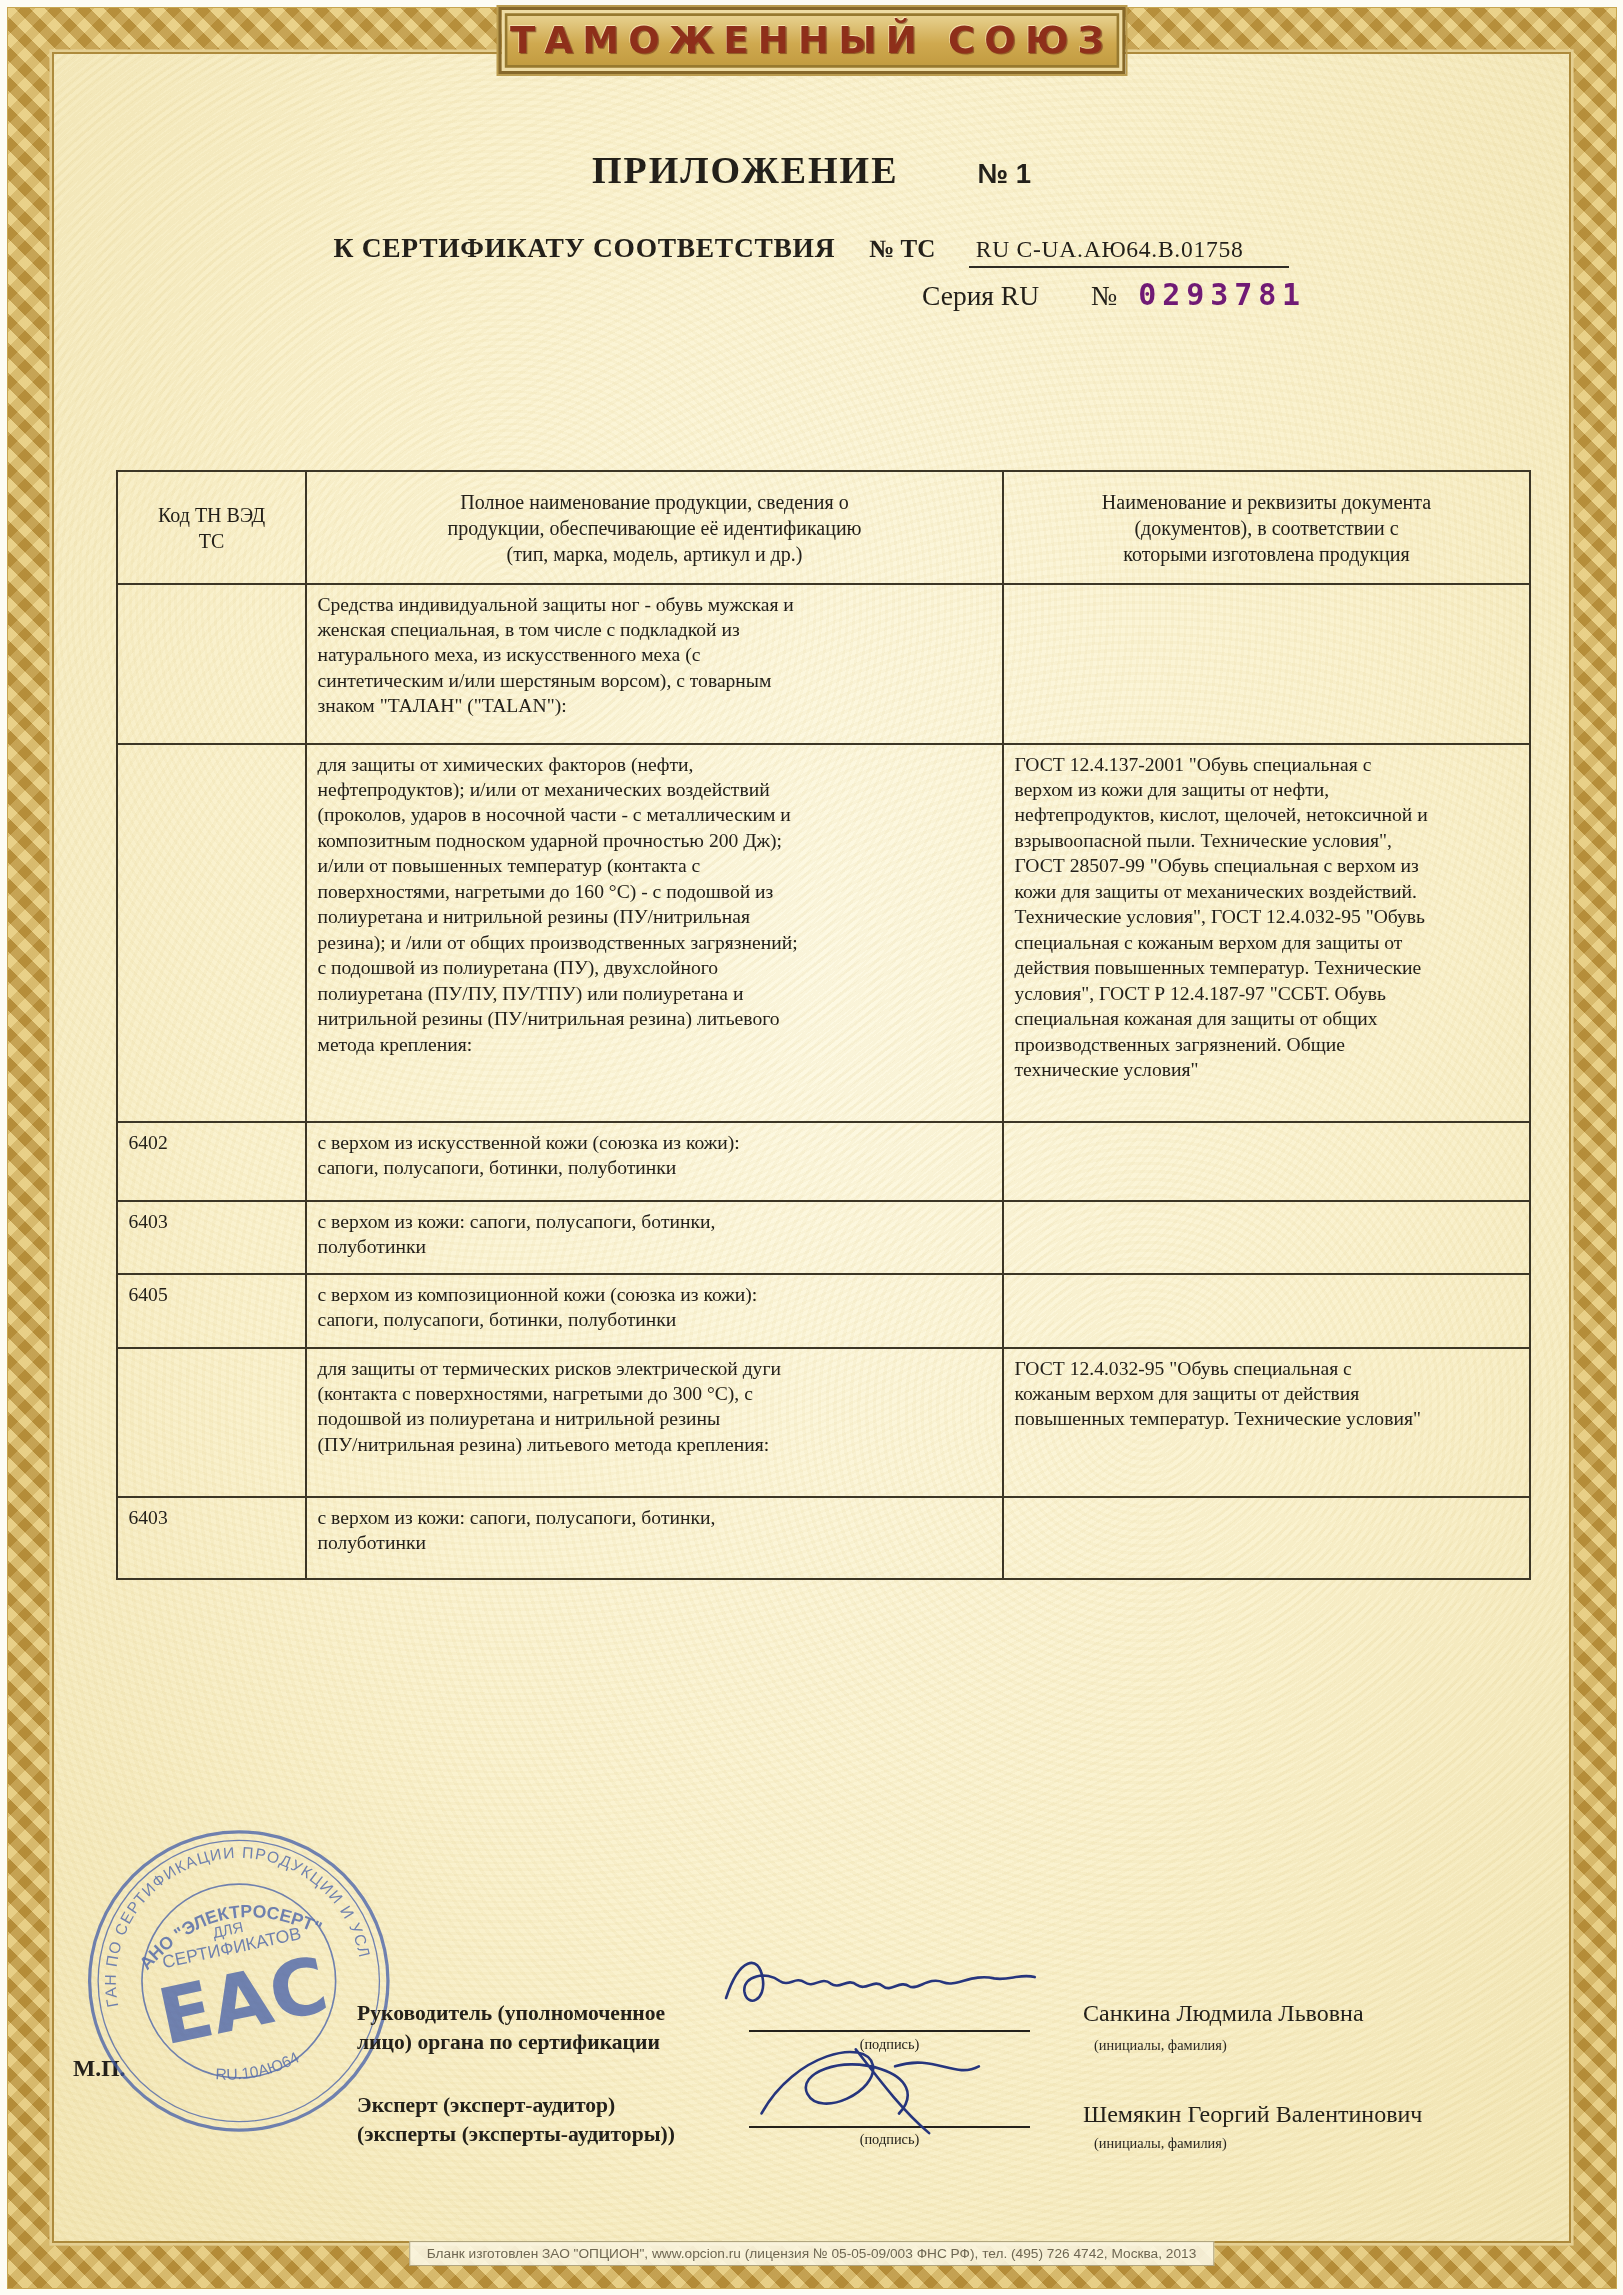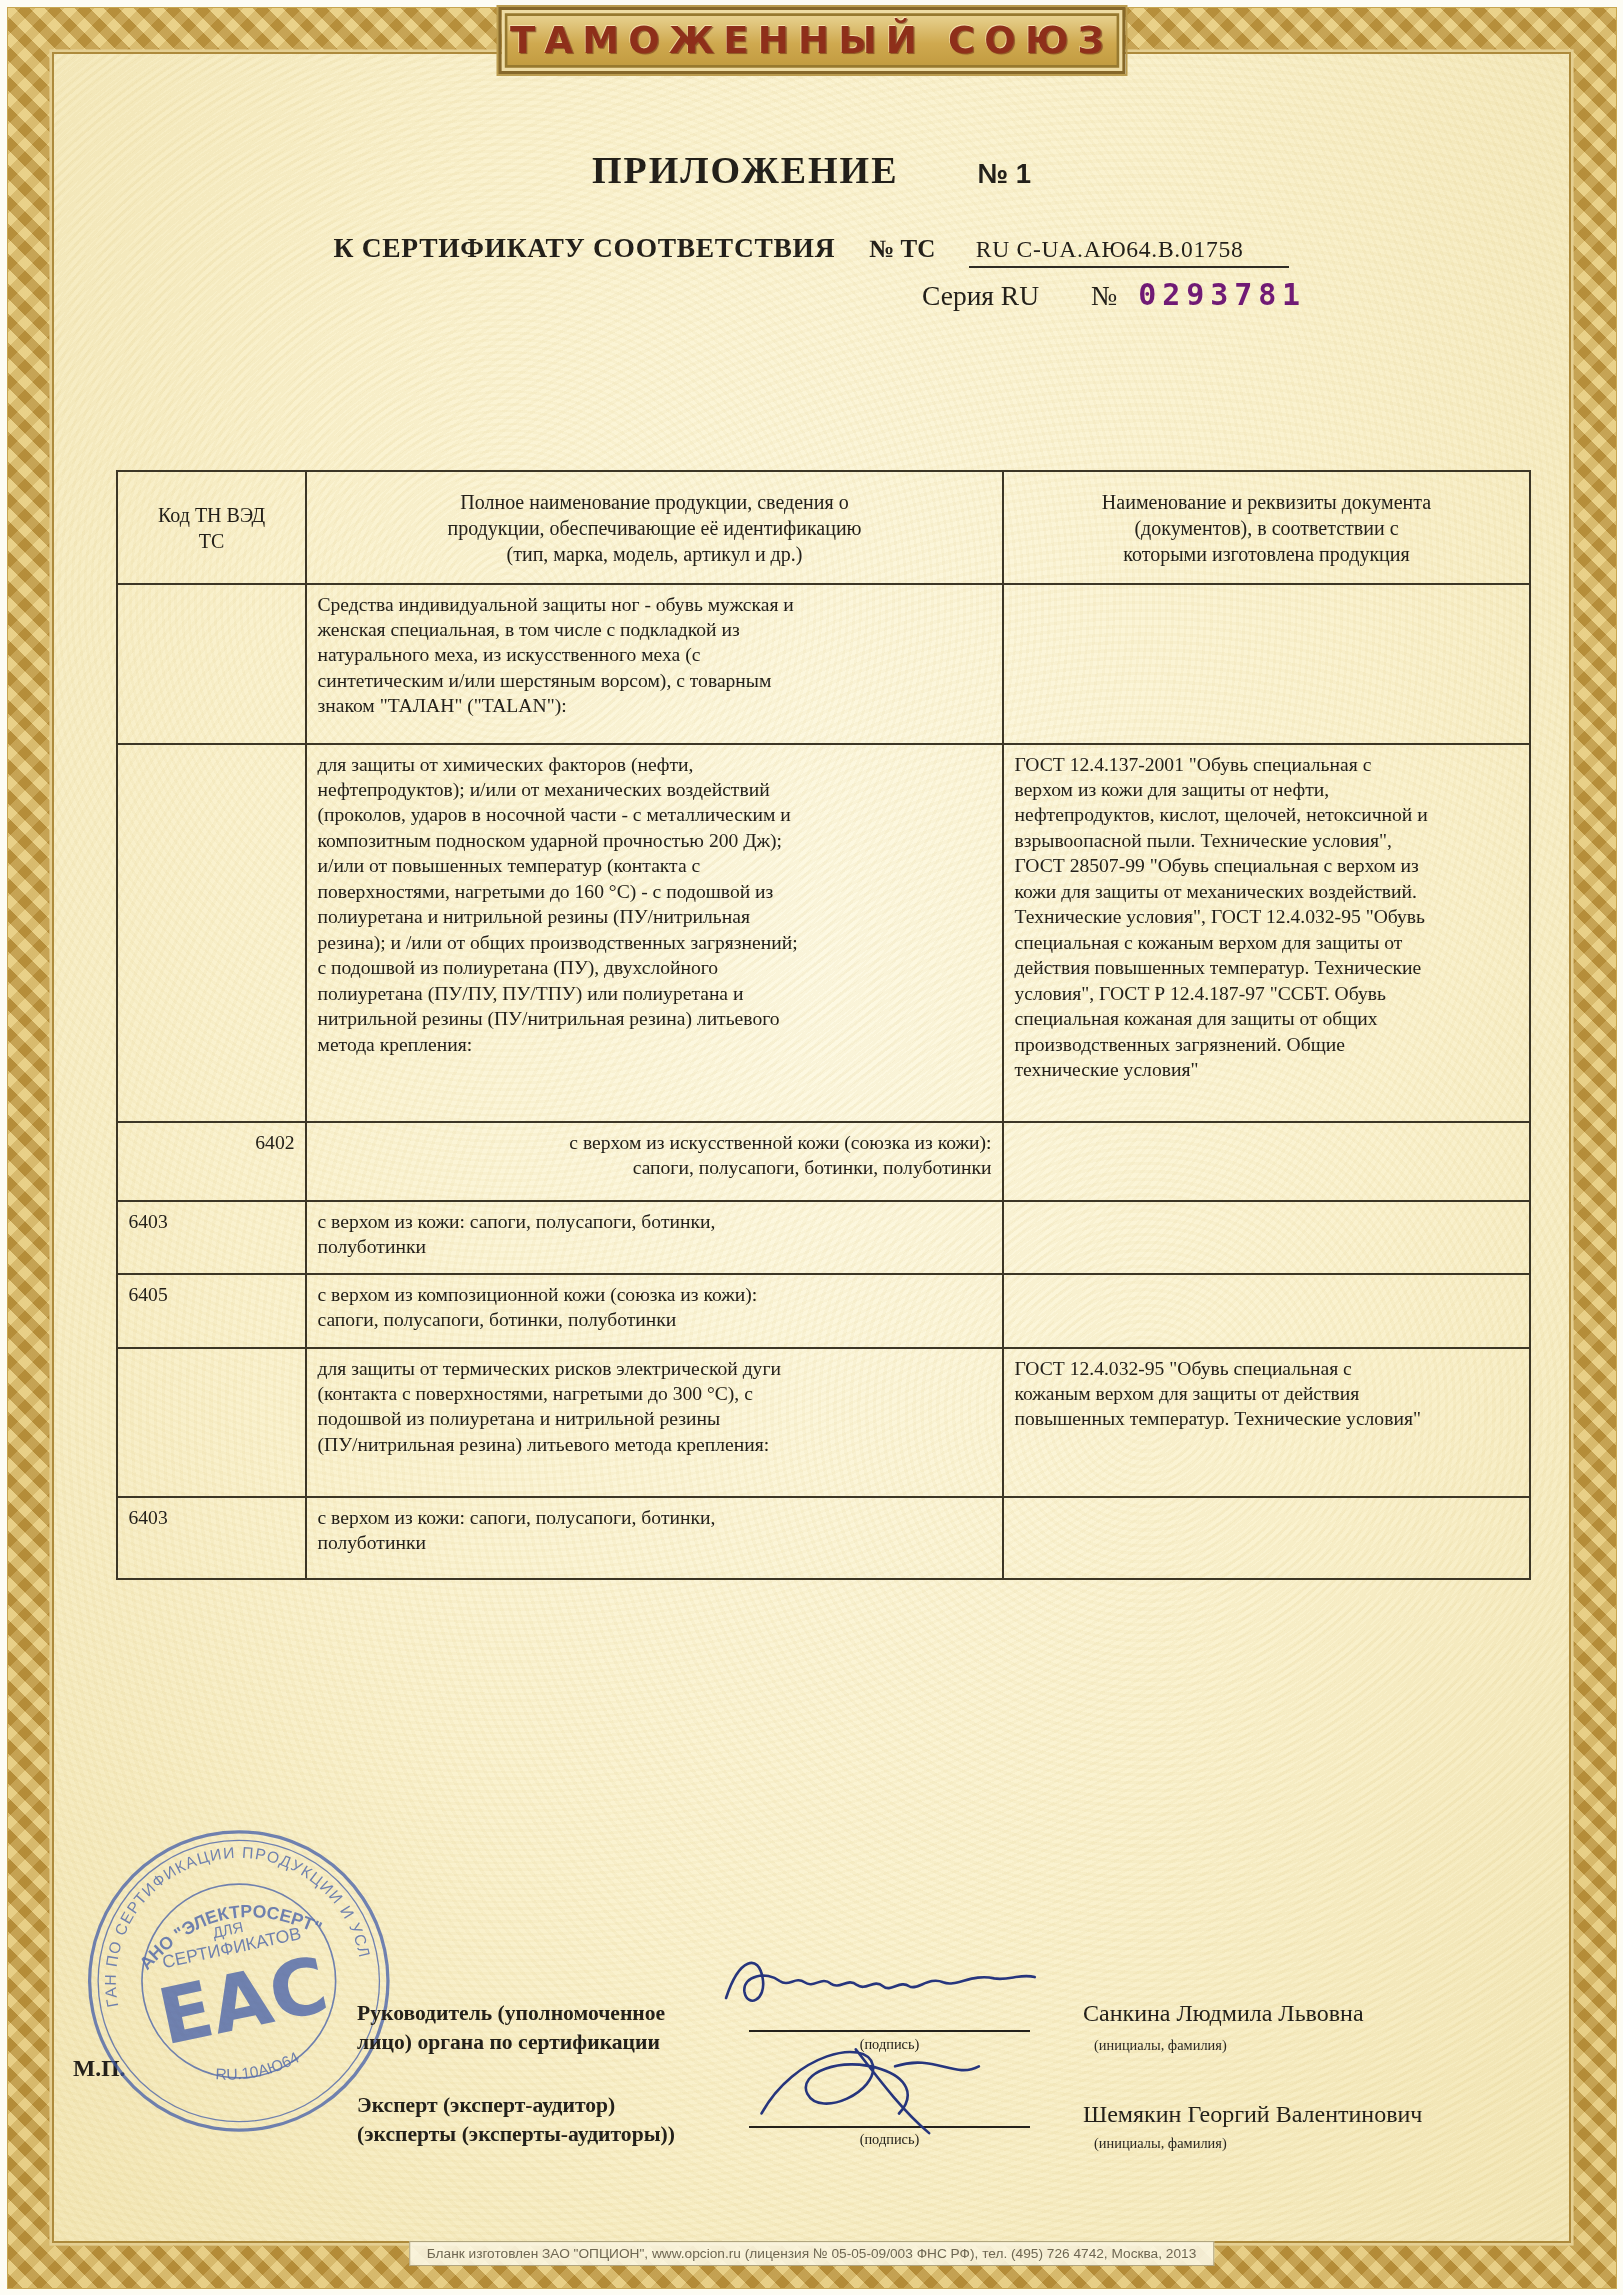--- a/index.html
+++ b/index.html
@@ -57,21 +57,21 @@
 
   
   table.products{position:absolute;top:470px;left:116px;width:1413px;border-collapse:collapse;
     table-layout:fixed;}
   .products th,.products td{border:2px solid #3c3626;vertical-align:top;padding:6.5px 10.5px;
     font-size:19.6px;line-height:1.3;}
   .products th{text-align:center;vertical-align:middle;white-space:pre-line;font-weight:normal;
     height:98px;font-size:20px;}
   .pre{white-space:pre-line;}
   .doc-cell{font-size:18.3px;line-height:1.34;}
-  tr.r0 td{height:145px;} tr.r1 td{height:363px;} tr.r2 td{height:64px;text-align:right;}
+  tr.r0 td{height:145px;} tr.r1 td{height:363px;} tr.r2 td{height:64px;}
   tr.r3 td{height:58px;}  tr.r4 td{height:59px;}  tr.r5 td{height:134px;}
   tr.r6 td{height:67px;}
 
   
   .stamp{position:absolute;left:82px;top:1824px;transform:rotate(-12deg);opacity:0.85;z-index:3;}
   .mp-label{position:absolute;left:73px;top:2055px;font-weight:bold;font-size:23.6px;z-index:2;}
 
   .sig-label{position:absolute;white-space:pre-line;font-weight:bold;font-size:21.6px;line-height:1.35;z-index:4;}
   #head-label{left:357px;top:1999px;}
   #expert-label{left:357px;top:2091px;}

